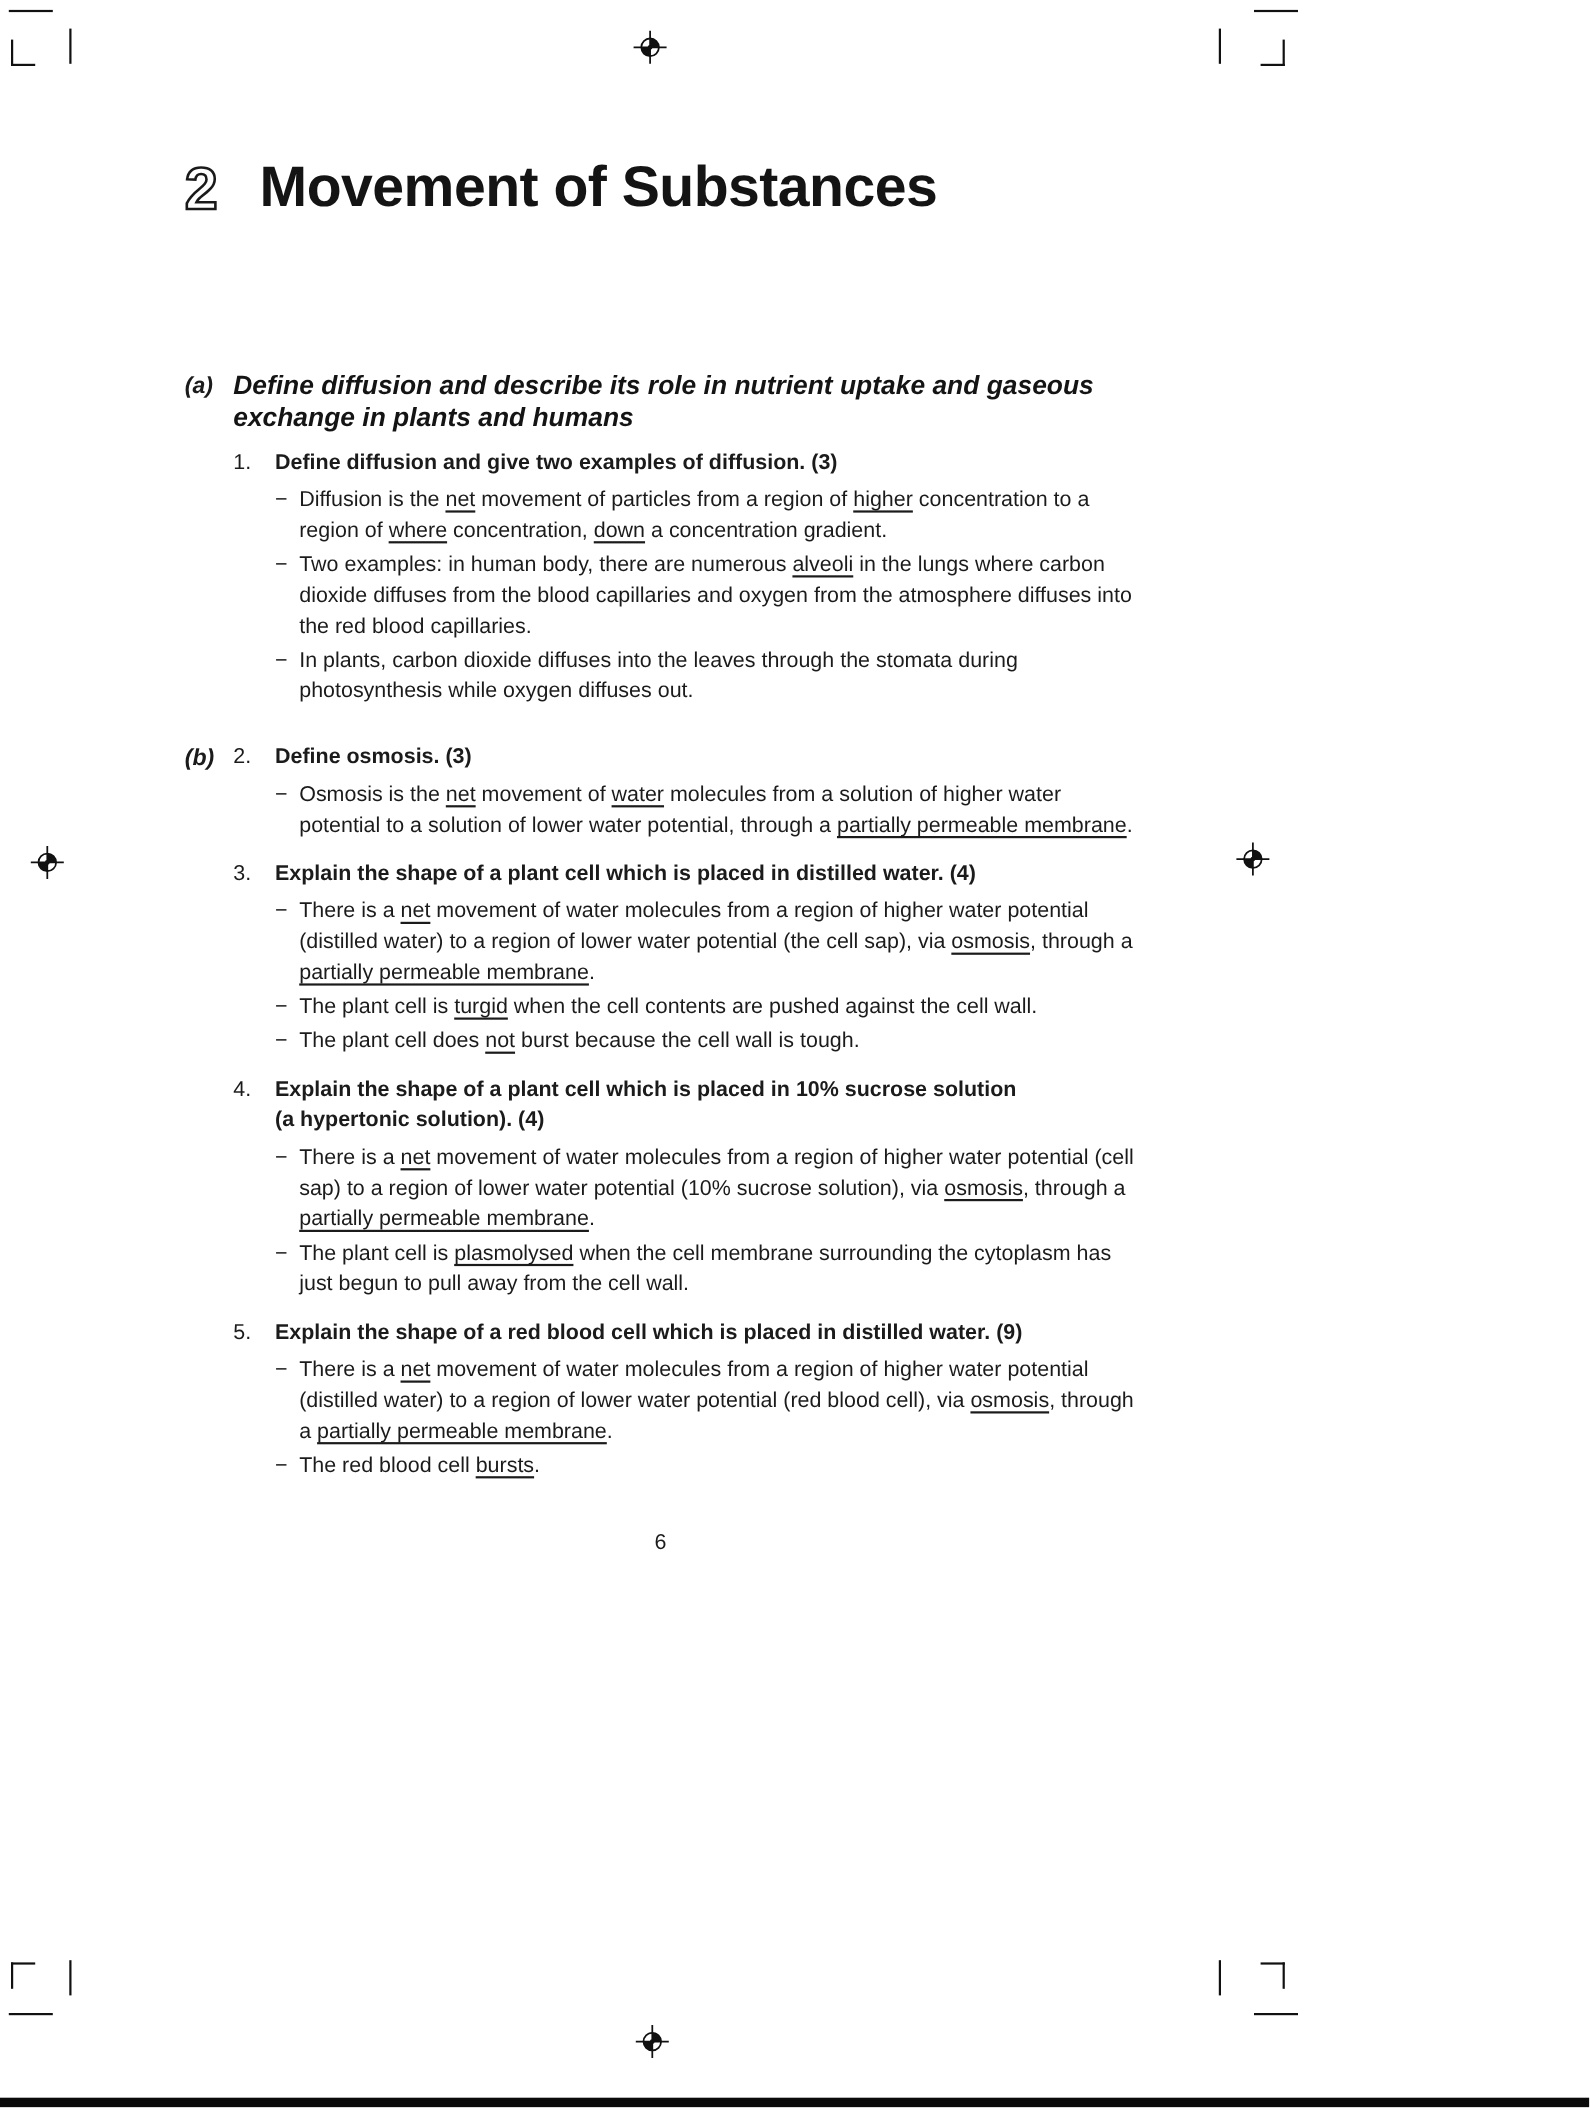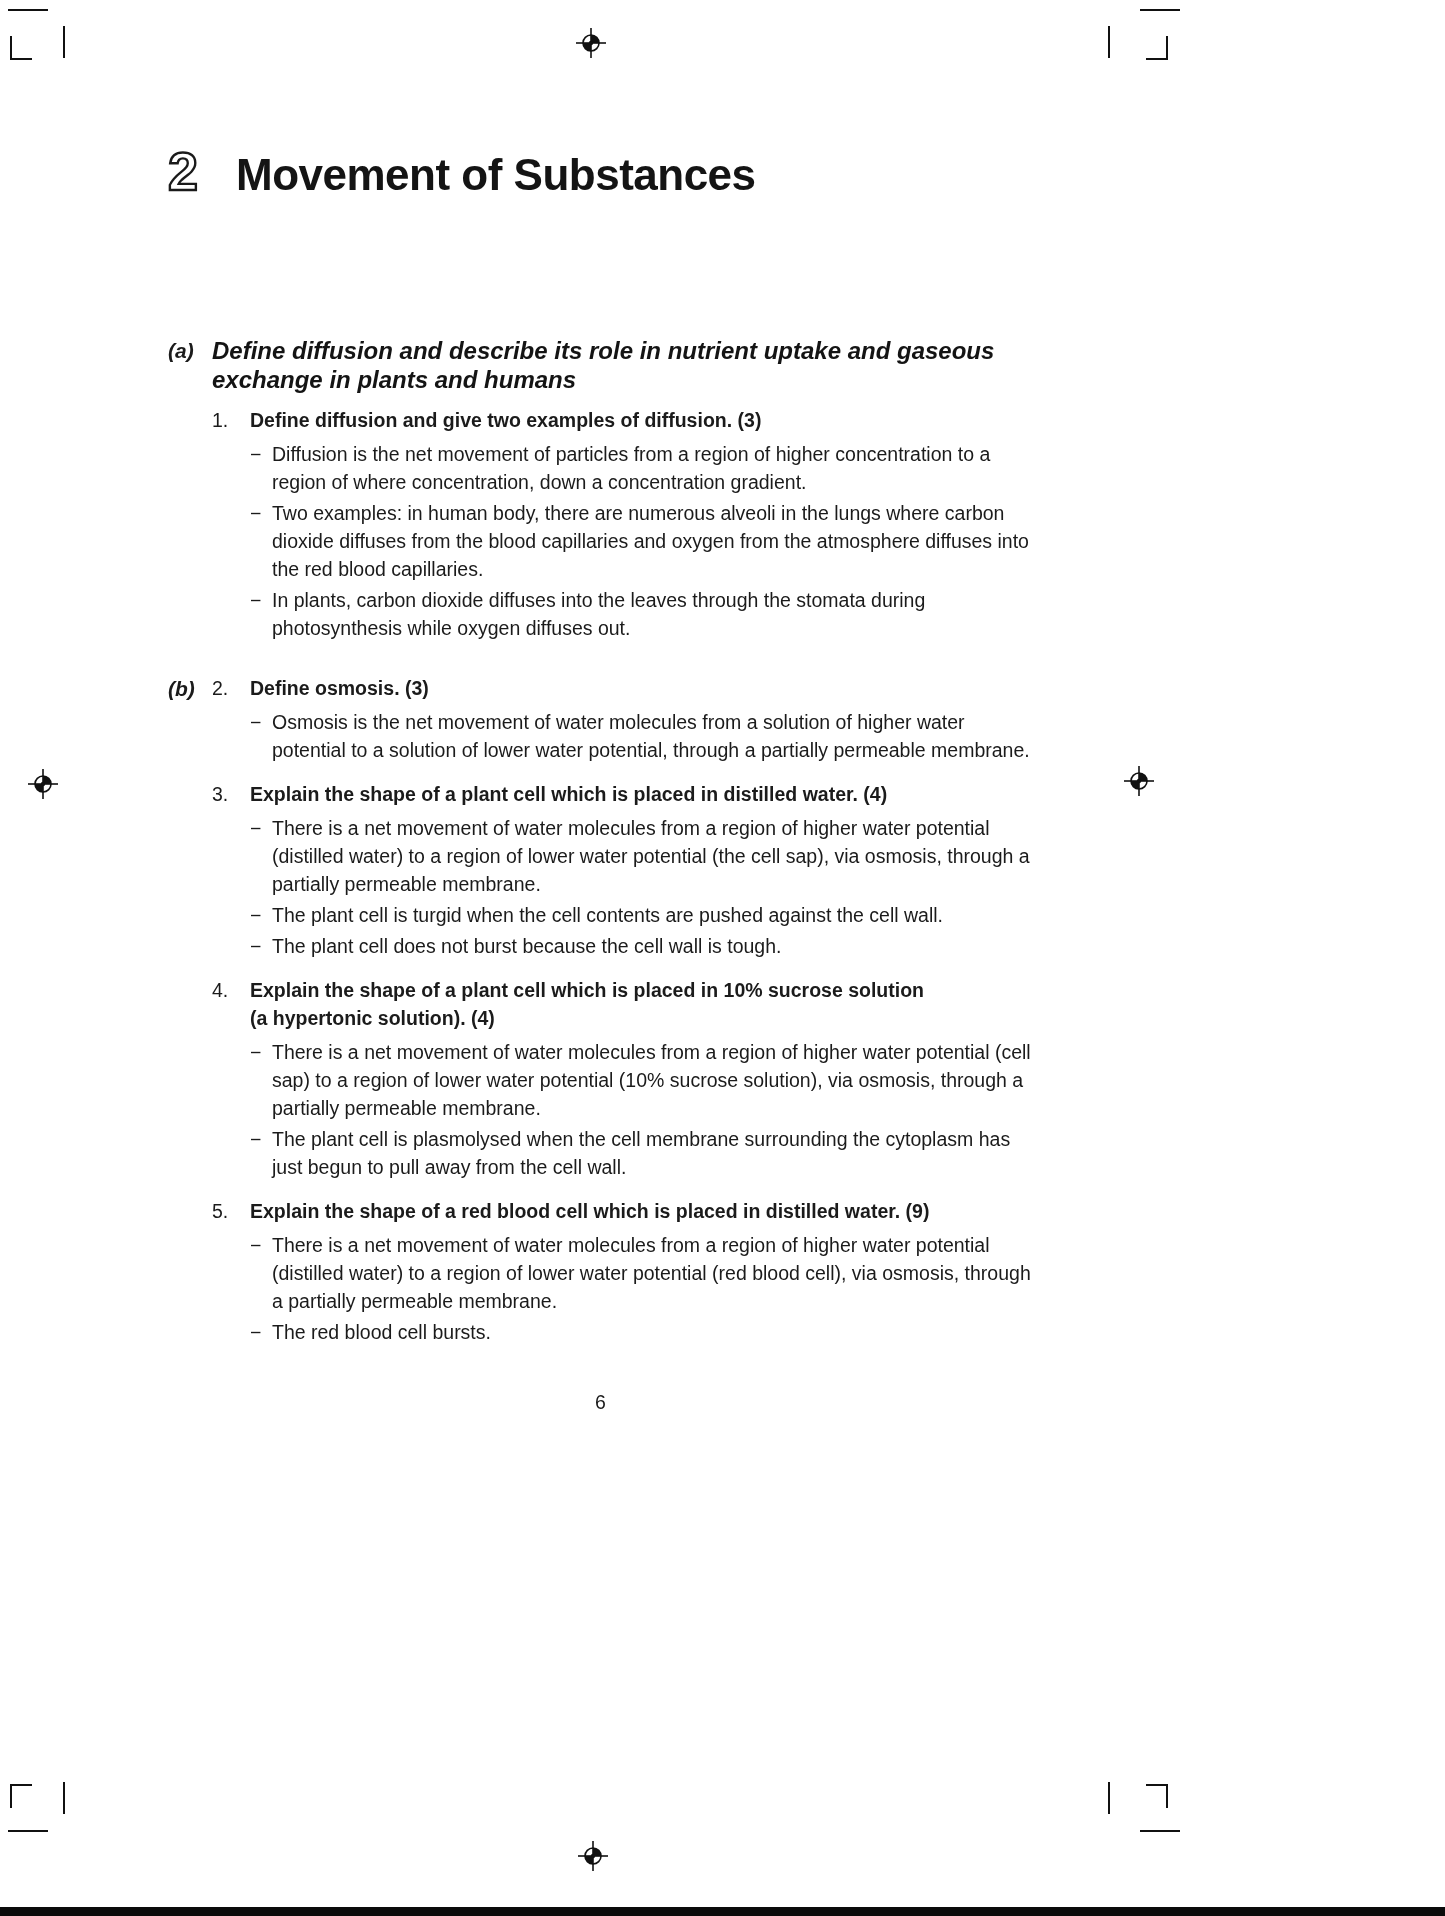--- a/index.html
+++ b/index.html
@@ -36,21 +36,21 @@
     margin-bottom: 136px;
   }
   .chapter-num-svg { display: block; margin-bottom: -4px; }
   .chapter-num-svg text {
     font-family: "Liberation Sans", "DejaVu Sans", sans-serif;
     font-weight: bold;
   }
   h1.doc-title {
     margin: 0;
     padding-bottom: 2px;
-    font-size: 44px;
+    font-size: 52px;
     line-height: 1.05;
     font-weight: 700;
     letter-spacing: -0.5px;
     color: #141414;
   }
 
   .section {
     display: grid;
     grid-template-columns: 44px 1fr;
     margin-bottom: 16px;
@@ -88,20 +88,21 @@
   .answer {
     display: grid;
     grid-template-columns: 22px 1fr;
     margin-bottom: 3px;
   }
   .answer-text {
     margin: 0;
     max-width: 800px;
   }
   .u {
+    text-decoration: underline;
     text-decoration-thickness: 1.5px;
     text-underline-offset: 3.5px;
     text-align: right;
   }
 
   .page-number {
     text-align: center;
     margin-top: 26px;
     font-size: 19.5px;
   }

